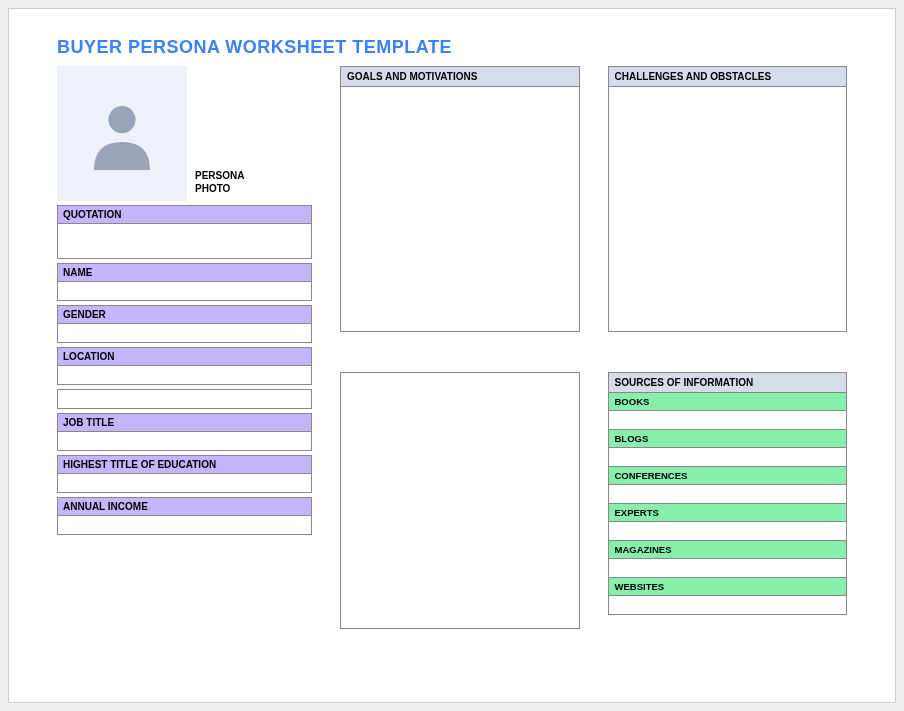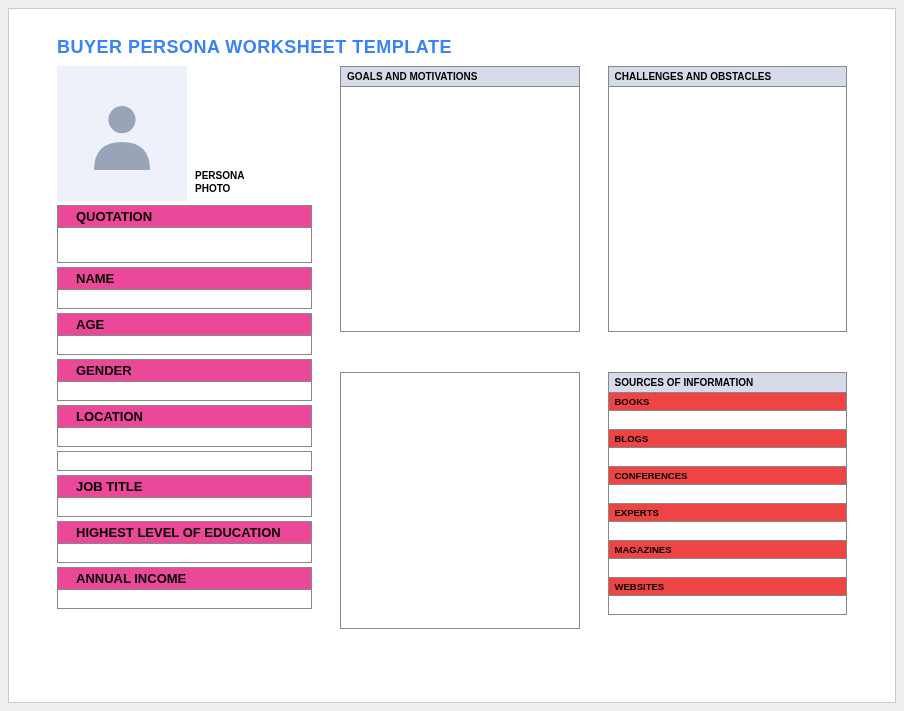--- a/index.html
+++ b/index.html
@@ -53,24 +53,24 @@
     font-weight: bold;
     line-height: 1.3;
     padding-bottom: 6px;
   }
 
   .field {
     border: 1px solid #888;
     margin-bottom: 4px;
   }
   .field-head {
-    background: #ec4899;
-    font-size: 13px;
-    font-weight: bold;
-    padding: 3px 18px;
+    background: #c4b5fd;
+    font-size: 10px;
+    font-weight: bold;
+    padding: 3px 5px;
     border-bottom: 1px solid #888;
   }
   .field-body {
     background: #ffffff;
     height: 18px;
     padding: 2px 5px;
     font-size: 10px;
   }
 
   .panel {
@@ -90,21 +90,21 @@
   .panel-body-mid {
     background: #ffffff;
     height: 255px;
   }
 
   .subfield {
     border-top: 1px solid #888;
   }
   .subfield:first-child { border-top: none; }
   .subfield-head {
-    background: #ef4444;
+    background: #86efac;
     font-size: 9.5px;
     font-weight: bold;
     padding: 3px 6px;
     border-bottom: 1px solid #888;
   }
   .subfield-body {
     background: #ffffff;
     height: 18px;
   }
   .stack { display: flex; flex-direction: column; gap: 40px; }
@@ -134,40 +134,36 @@
 
       <div class="field">
         <div class="field-head">QUOTATION</div>
         <div class="field-body" style="height:34px"></div>
       </div>
       <div class="field">
         <div class="field-head">NAME</div>
         <div class="field-body"></div>
       </div>
       <div class="field">
-        <div class="field-head">AGE</div>
-        <div class="field-body"></div>
-      </div>
-      <div class="field">
         <div class="field-head">GENDER</div>
         <div class="field-body"></div>
       </div>
       <div class="field">
         <div class="field-head">LOCATION</div>
         <div class="field-body"></div>
       </div>
       <div class="field">
         <div class="field-body"></div>
       </div>
       <div class="field">
         <div class="field-head">JOB TITLE</div>
         <div class="field-body"></div>
       </div>
       <div class="field">
-        <div class="field-head">HIGHEST LEVEL OF EDUCATION</div>
+        <div class="field-head">HIGHEST TITLE OF EDUCATION</div>
         <div class="field-body"></div>
       </div>
       <div class="field">
         <div class="field-head">ANNUAL INCOME</div>
         <div class="field-body"></div>
       </div>
     </div>
 
     <div class="col-mid stack">
       <div class="panel">

